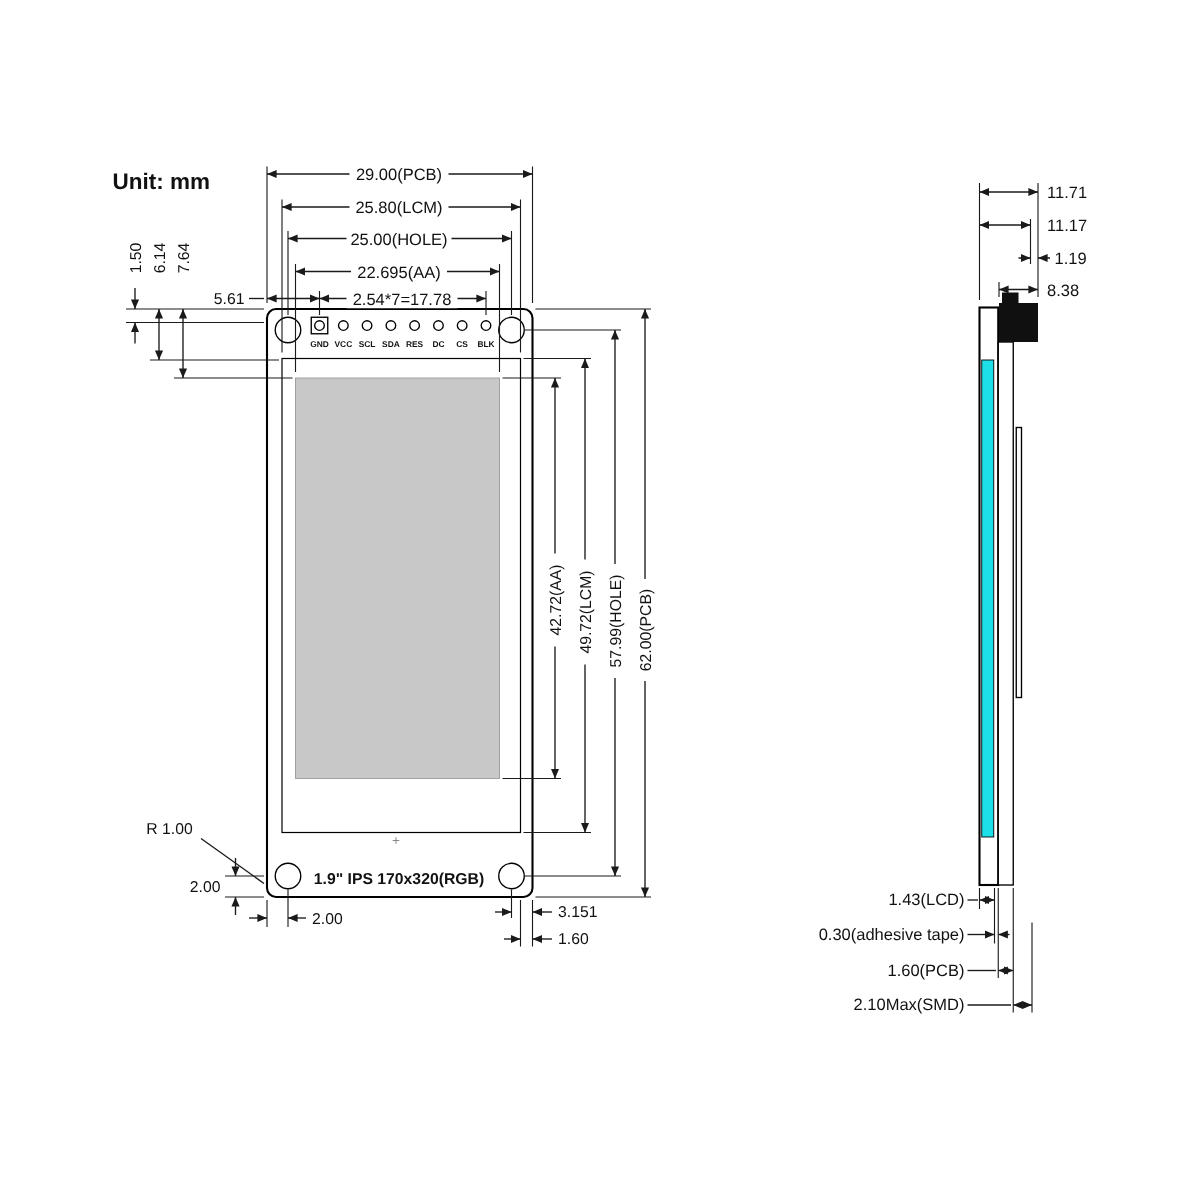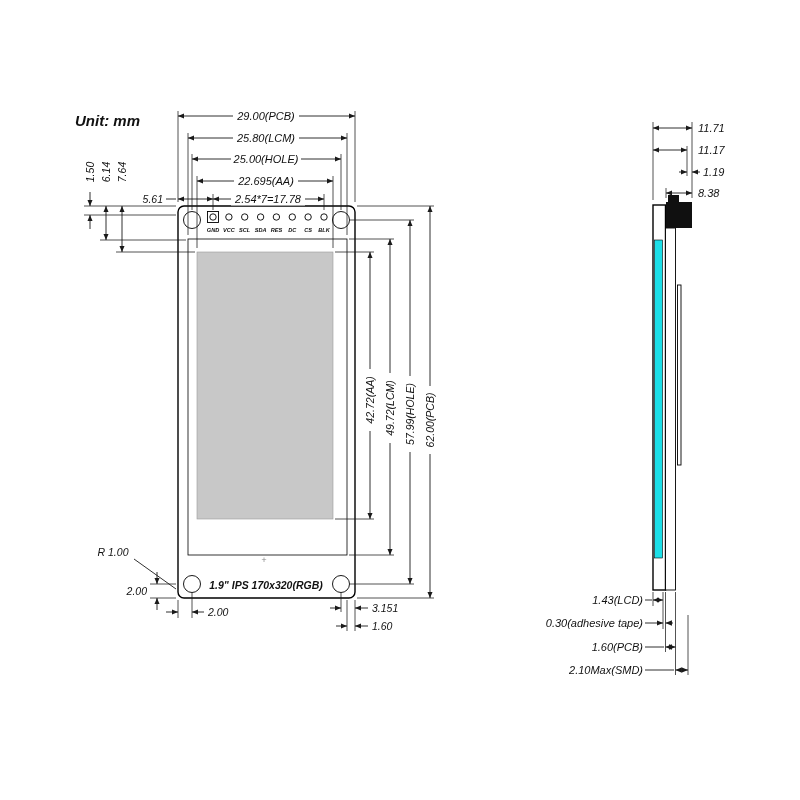--- a/index.html
+++ b/index.html
@@ -1,16 +1,16 @@
 <!DOCTYPE html>
 <html><head>
 <meta charset="utf-8">
 <style>
   html,body{margin:0;padding:0;background:#ffffff;}
-  .stage{width:797px;height:800px;position:relative;background:#fff;overflow:hidden;font-style:italic;}
+  .stage{width:797px;height:800px;position:relative;background:#fff;overflow:hidden;}
   svg{display:block;}
   text{font-family:"Liberation Sans","DejaVu Sans",sans-serif;fill:#111;}
   .dimlabel{font-size:11px;}
   .smlabel{font-size:10.5px;}
   .pinlabel{font-size:5.6px;font-weight:bold;}
   .unitlabel{font-size:15px;font-weight:bold;}
   .screenlabel{font-size:10.5px;font-weight:bold;}
   .centermark{font-size:9px;fill:#888;}
   .ext{stroke:#1a1a1a;stroke-width:0.75;fill:none;}
   .dim{stroke:#1a1a1a;stroke-width:0.9;fill:none;}

